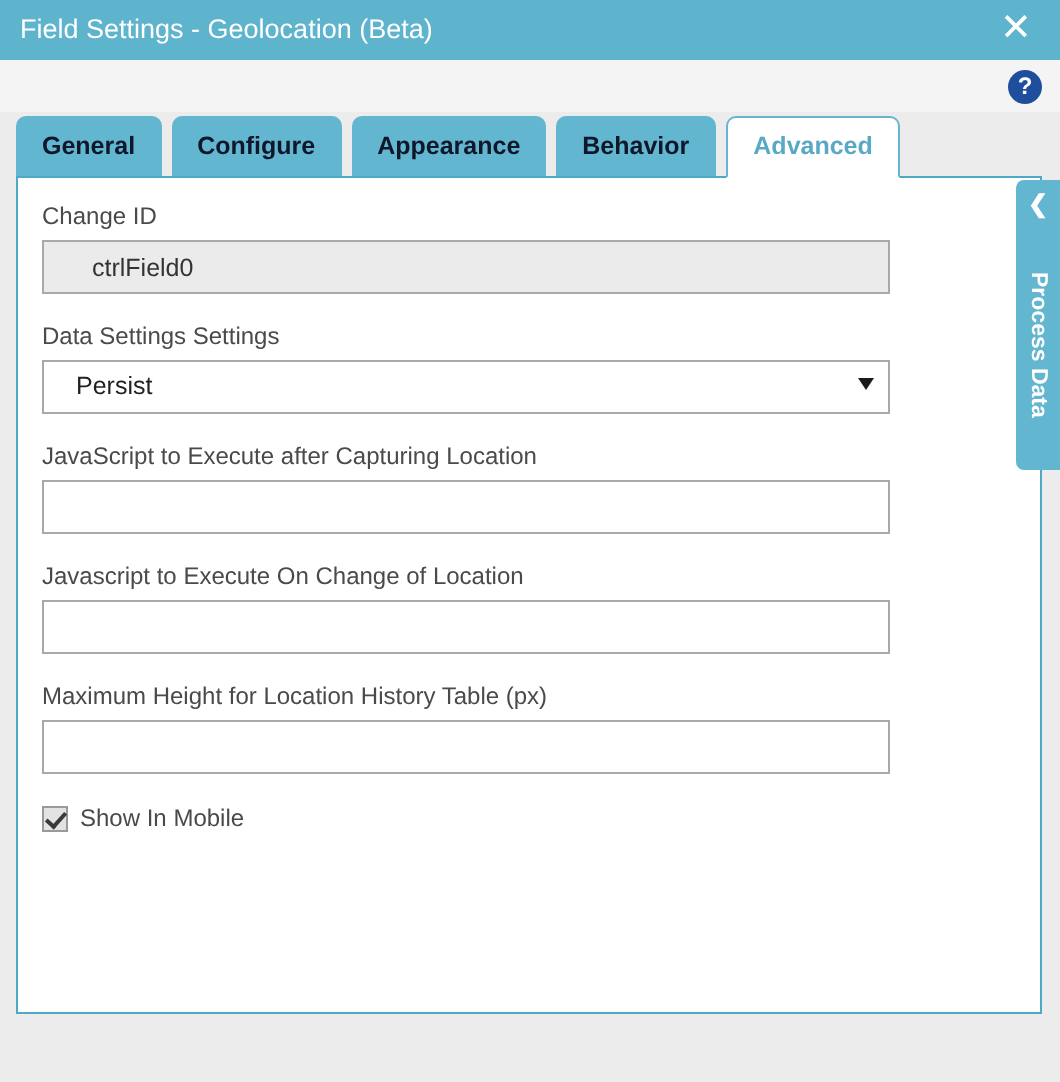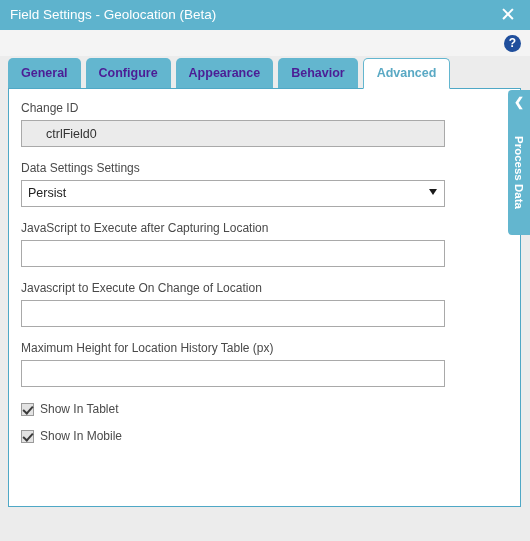--- a/index.html
+++ b/index.html
@@ -96,21 +96,21 @@
     width: 514px;
   }
   .tab {
     position: relative;
     float: left;
     height: 31px;
     line-height: 30px;
     padding: 0 13px;
     margin-right: 5px;
     background: #63b6cf;
-    color: #4c1d95;
+    color: #0f172a;
     font-size: 12.5px;
     font-weight: bold;
     border-radius: 5px 5px 0 0;
     box-sizing: border-box;
     cursor: pointer;
     user-select: none;
     white-space: nowrap;
   }
   .tab.active {
     background: #ffffff;
@@ -172,21 +172,21 @@
     width: 424px;
     height: 27px;
     margin-bottom: 14px;
   }
   .sel-input {
     width: 424px;
     height: 27px;
     box-sizing: border-box;
     border: 1px solid #a9a9a9;
     background: #ffffff;
-    padding: 0 24px 0 6px;
+    padding: 0 24px 0 16px;
     font-family: "Liberation Sans", sans-serif;
     font-size: 12.5px;
     color: #222222;
     line-height: 25px;
     cursor: pointer;
     user-select: none;
     white-space: nowrap;
     overflow: hidden;
   }
   .sel-arrow {
@@ -324,24 +324,20 @@
 
       <div class="field-label">JavaScript to Execute after Capturing Location</div>
       <input class="txt-input" type="text" value="" style="">
 
       <div class="field-label">Javascript to Execute On Change of Location</div>
       <input class="txt-input" type="text" value="" style="">
 
       <div class="field-label">Maximum Height for Location History Table (px)</div>
       <input class="txt-input" type="text" value="" style="">
 
-      <div class="checkrow">
-        <span class="cbox checked"></span>
-        <span class="check-label">Show In Tablet</span>
-      </div>
 
       <div class="checkrow">
         <span class="cbox checked"></span>
         <span class="check-label">Show In Mobile</span>
       </div>
 
     </div>
   </div>
 
   <div class="sidetab">

